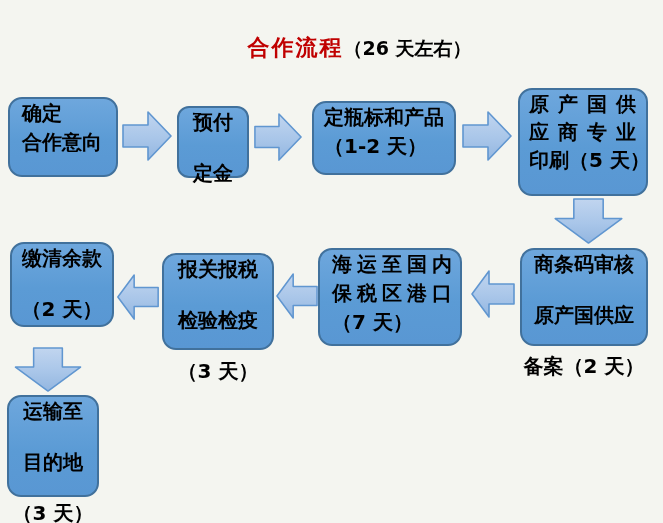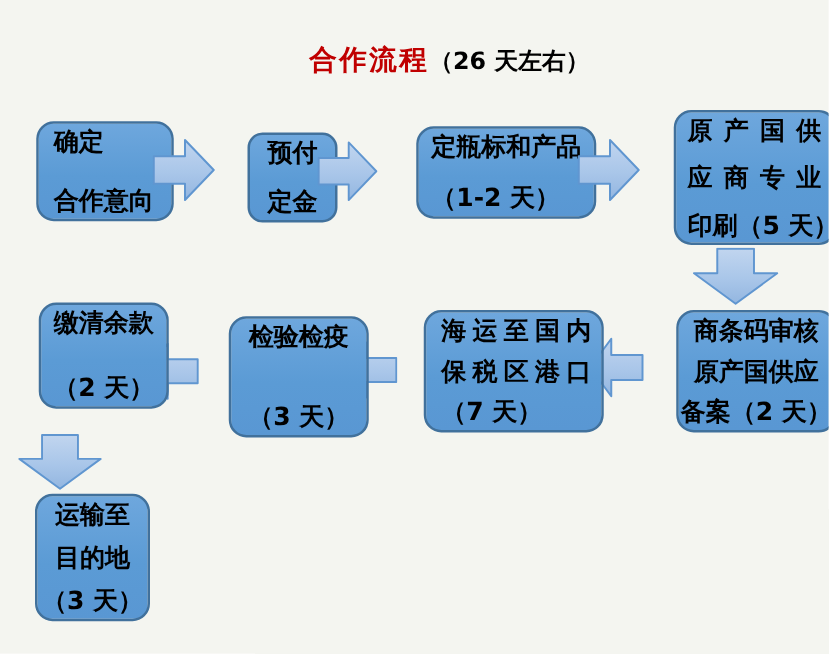--- a/index.html
+++ b/index.html
@@ -34,29 +34,28 @@
   .title-duration{
     color:var(--text);
     font-size:19px;font-weight:bold;
   }
   .box{
     position:absolute;
     background:linear-gradient(180deg,#6ea7dd 0%,#5b9bd5 55%,#5997d3 100%);
     border:2px solid var(--box-border);
     border-radius:14px;
     box-sizing:border-box;
-    display:flex;flex-direction:column;justify-content:space-between;
+    display:flex;flex-direction:column;justify-content:flex-start;
     color:var(--text);
     font-size:20px;font-weight:bold;
     line-height:29px;
-    margin-left:21px;
   }
   .box .line{white-space:nowrap;}
   .align-left{align-items:flex-start;text-align:left;}
-  .align-center{align-items:center;text-align:center;}
+  .align-center{align-items:center;text-align:center;gap:22px;}
   .spaced-9{letter-spacing:9px;}
   .spaced-5{letter-spacing:5px;}
   .arrow{position:absolute;}
   .arrow svg{display:block;width:100%;height:100%;}
   .arrow polygon{
     fill:url(#arrowGrad);
     stroke:var(--arrow-border);
     stroke-width:1.6;
     stroke-linejoin:round;
   }
@@ -143,20 +142,21 @@
     <div class="line">（7 天）</div>
   </div>
 
   <div class="arrow" style="left:276px;top:271px;width:42px;height:50px;">
     <svg viewBox="0 0 44 50">
         <polygon points="43,15 18,15 18,2 1,25 18,48 18,35 43,35"></polygon>
       </svg>
   </div>
 
   <div class="box align-center" style="left:162px;top:253px;width:112px;height:97px;line-height:29px;">
+    <div class="line">报关报税</div>
     <div class="line">检验检疫</div>
     <div class="line">（3 天）</div>
   </div>
 
   <div class="arrow" style="left:116px;top:273px;width:44px;height:48px;">
     <svg viewBox="0 0 44 50">
         <polygon points="43,15 18,15 18,2 1,25 18,48 18,35 43,35"></polygon>
       </svg>
   </div>
 

